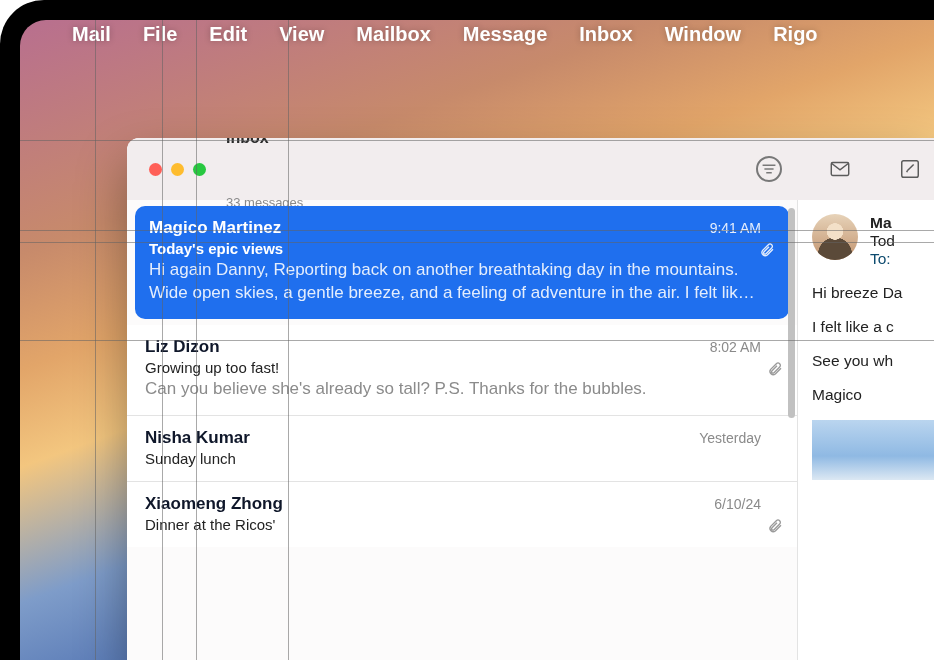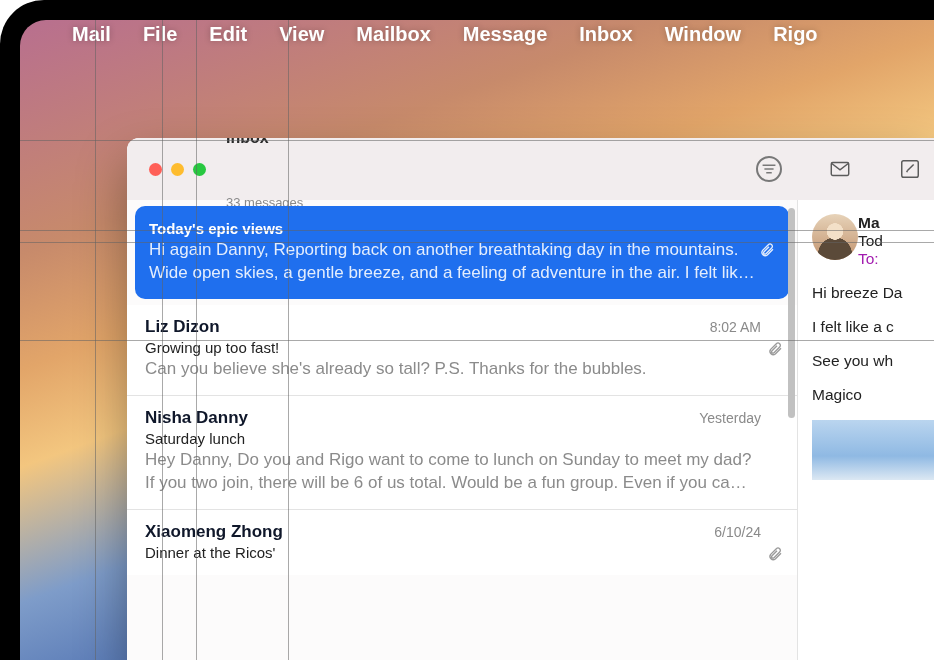--- a/index.html
+++ b/index.html
@@ -44,25 +44,25 @@
   .msg .subj { font-size:15px; color:#222; margin-top:2px; }
   .msg .prev { font-size:17px; color:#8b8b8b; margin-top:2px; line-height:1.35;
                display:-webkit-box; -webkit-line-clamp:2; -webkit-box-orient:vertical; overflow:hidden; }
   .msg .clip { position:absolute; right:14px; top:36px; color:#9a9a9a; font-size:16px; }
   .msg.sel { background:#1f6fee; border-radius:10px; margin:6px 8px 6px 8px; padding:12px 28px 14px 14px; border-bottom:none;}
   .msg.sel .from,.msg.sel .subj{ color:#fff; font-weight:700;}
   .msg.sel .date,.msg.sel .prev,.msg.sel .clip{ color:rgba(255,255,255,.88);}
 
   
   .readcol { flex:1; border-left:1px solid #e3e3e3; background:#fff; padding:14px 0 0 14px; font-size:15.5px; color:#222; }
-  .readcol .hdr { display:flex; align-items:flex-start; gap:0; }
+  .readcol .hdr { display:flex; align-items:flex-start; gap:12px; }
   .avatar { width:46px; height:46px; border-radius:50%; background:linear-gradient(180deg,#e7d3b9,#c1926d); overflow:hidden; position:relative; flex-shrink:0;}
   .avatar::after{content:""; position:absolute; inset:0; background:radial-gradient(circle at 50% 38%, #f3e0c8 0 22%, transparent 23%), radial-gradient(circle at 50% 88%, #5b4a39 0 36%, transparent 37%);}
   .hdr .nm{font-weight:700;}
-  .hdr .sm{color:#a21caf;}
+  .hdr .sm{color:#0c4a6e;}
   .body p{ margin:16px 0; }
   .bodyimg { margin-top:8px; height:60px; width:100%; background:linear-gradient(180deg,#bad5ef 0%, #8fb9e3 60%, #dce8f3 100%); }
 
   
   .guide { position:absolute; background:rgba(98,98,98,.55); pointer-events:none; }
   .guide.v { width:1px; top:0; bottom:0; }
   .guide.h { height:1px; left:0; right:0; }
 </style>
 </head>
 <body>
@@ -115,20 +115,24 @@
                 <line x1="9" y1="14" x2="8.5" y2="15.5"></line>
               </svg>
           </span>
         </div>
       </div>
 
       <div class="split">
         <div class="listcol">
 
           <div class="msg sel">
+            <div class="topline">
+              <span class="from">Magico Martinez</span>
+              <span class="date">9:41 AM</span>
+            </div>
             <div class="subj">Today's epic views</div>
             <div class="prev">Hi again Danny, Reporting back on another breathtaking day in the mountains. Wide open skies, a gentle breeze, and a feeling of adventure in the air. I felt lik…</div>
             <span class="clip"><svg width="16" height="16" viewBox="0 0 24 24" fill="none" stroke="currentColor" stroke-width="2">
                   <path d="M21 11l-8.5 8.5a5 5 0 01-7-7L14 4a3.5 3.5 0 015 5l-8.5 8.5a2 2 0 01-3-3L15 7"></path>
                 </svg></span>
           </div>
 
           <div class="msg">
             <div class="topline">
               <span class="from">Liz Dizon</span>
@@ -136,25 +140,24 @@
             </div>
             <div class="subj">Growing up too fast!</div>
             <div class="prev">Can you believe she's already so tall? P.S. Thanks for the bubbles.</div>
             <span class="clip"><svg width="16" height="16" viewBox="0 0 24 24" fill="none" stroke="currentColor" stroke-width="2">
                   <path d="M21 11l-8.5 8.5a5 5 0 01-7-7L14 4a3.5 3.5 0 015 5l-8.5 8.5a2 2 0 01-3-3L15 7"></path>
                 </svg></span>
           </div>
 
           <div class="msg">
             <div class="topline">
-              <span class="from">Nisha Danny</span>
+              <span class="from">Nisha Kumar</span>
               <span class="date">Yesterday</span>
             </div>
-            <div class="subj">Saturday lunch</div>
-            <div class="prev">Hey Danny, Do you and Rigo want to come to lunch on Sunday to meet my dad? If you two join, there will be 6 of us total. Would be a fun group. Even if you ca…</div>
+            <div class="subj">Sunday lunch</div>
           </div>
 
           <div class="msg" style="border-bottom:none">
             <div class="topline">
               <span class="from">Xiaomeng Zhong</span>
               <span class="date">6/10/24</span>
             </div>
             <div class="subj">Dinner at the Ricos'</div>
             <span class="clip"><svg width="16" height="16" viewBox="0 0 24 24" fill="none" stroke="currentColor" stroke-width="2">
                   <path d="M21 11l-8.5 8.5a5 5 0 01-7-7L14 4a3.5 3.5 0 015 5l-8.5 8.5a2 2 0 01-3-3L15 7"></path>

